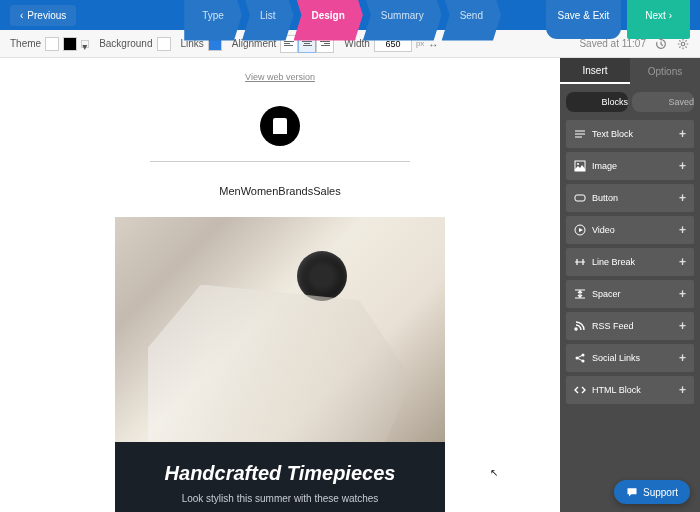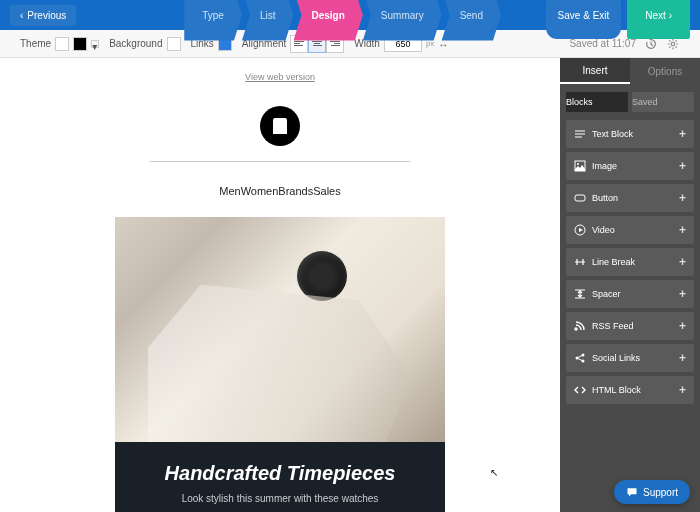--- a/index.html
+++ b/index.html
@@ -6,21 +6,21 @@
 body{width:700px;height:512px;overflow:hidden;background:#fff}
 .topbar{height:30px;background:#146cc9;display:flex;align-items:center;padding:0 10px;gap:8px}
 .prev-btn{background:#2776c7;color:#fff;border:none;padding:5px 10px;font-size:10px;border-radius:3px;display:flex;align-items:center;gap:4px;cursor:pointer}
 .wizard{display:flex;margin-left:100px;gap:0}
 .wiz-step{padding:20px 18px;font-size:10px;color:#cfe2f6;background:#2776c7;position:relative;cursor:pointer;clip-path:polygon(0 0,calc(100% - 8px) 0,100% 50%,calc(100% - 8px) 100%,0 100%,8px 50%)}
 .wiz-step:first-child{clip-path:polygon(0 0,calc(100% - 8px) 0,100% 50%,calc(100% - 8px) 100%,0 100%)}
 .wiz-step.active{background:#ec4899;color:#fff;font-weight:600}
 .topbar-right{margin-left:auto;display:flex;gap:6px}
 .save-exit{background:#2776c7;color:#fff;border:none;padding:18px 12px;font-size:10px;border-radius:11px;cursor:pointer}
 .next-btn{background:#1bbc9b;color:#fff;border:none;padding:6px 18px;font-size:10px;border-radius:2px;cursor:pointer}
-.toolbar{height:28px;background:#f7f7f7;border-bottom:1px solid #e0e0e0;display:flex;align-items:center;padding:0 20px;gap:10px;font-size:10px;color:#555}
+.toolbar{height:28px;background:#f7f7f7;border-bottom:1px solid #e0e0e0;display:flex;align-items:center;padding:0 10px;gap:10px;font-size:10px;color:#555}
 .tb-group{display:flex;align-items:center;gap:4px}
 .tb-swatch{width:14px;height:14px;border:1px solid #ccc;display:inline-block}
 .sw-white{background:#fff}.sw-black{background:#000}.sw-blue{background:#2a7de1}
 .sw-tiny{width:8px;height:8px;border:1px solid #ccc}
 .align-btns{display:flex}
 .align-btn{width:18px;height:18px;border:1px solid #ccc;background:#fff;display:flex;flex-direction:column;justify-content:center;gap:1px;padding:3px;cursor:pointer}
 .align-btn.active{background:#e8f0fb;border-color:#8bb8ee}
 .al-line{height:1px;background:#666}
 .width-input{width:38px;height:16px;border:1px solid #ccc;font-size:9px;text-align:center}
 .tb-right{margin-left:auto;display:flex;align-items:center;gap:8px;color:#888}
@@ -38,21 +38,21 @@
 .hero-img::before{content:"";position:absolute;left:55%;top:15%;width:50px;height:50px;background:radial-gradient(circle,#2a2a2a 30%,#1a1a1a 60%);border-radius:50%;box-shadow:inset 2px 2px 8px rgba(255,255,255,.2)}
 .hero-img::after{content:"";position:absolute;left:10%;bottom:0;width:80%;height:70%;background:linear-gradient(100deg,rgba(255,255,255,.4),rgba(230,225,215,.6),rgba(200,190,180,.3));clip-path:polygon(20% 0,80% 10%,100% 60%,90% 100%,0 100%,0 40%)}
 .hero-text{background:#1a2028;color:#fff;text-align:center;padding:20px 10px 30px}
 .hero-title{font-family:Liberation Sans, sans-serif;font-style:italic;font-size:20px;font-weight:700;margin-bottom:8px}
 .hero-sub{font-size:10px;color:#c8ccd0}
 .sidebar{width:140px;background:#4a4a4a;display:flex;flex-direction:column}
 .side-tabs{display:flex;height:26px}
 .side-tab{flex:1;font-size:10px;color:#999;display:flex;align-items:center;justify-content:center;cursor:pointer}
 .side-tab.active{color:#fff;border-bottom:2px solid #fff;background:#3a3a3a}
 .sub-tabs{display:flex;padding:8px 6px;gap:4px}
-.sub-tab{flex:1;font-size:9px;padding:5px 0;text-align:left;border-radius:1px;cursor:pointer}
+.sub-tab{flex:1;font-size:9px;padding:5px 0;text-align:right;border-radius:8px;cursor:pointer}
 .sub-tab.active{background:#2a2a2a;color:#fff}
 .sub-tab:not(.active){background:#5a5a5a;color:#bbb}
 .blocks{padding:0 6px;display:flex;flex-direction:column;gap:4px}
 .block-item{background:#5a5a5a;color:#fff;font-size:9px;padding:7px 8px;border-radius:2px;display:flex;align-items:center;gap:6px;cursor:pointer;position:relative}
 .block-icon{width:12px;height:12px;flex-shrink:0}
 .block-plus{margin-left:auto;font-size:12px;font-weight:700;color:#ddd}
 .support-pill{position:absolute;right:10px;bottom:8px;background:#1b6ec2;color:#fff;font-size:10px;padding:6px 12px;border-radius:14px;display:flex;align-items:center;gap:5px;cursor:pointer;box-shadow:0 2px 6px rgba(0,0,0,.3)}
 .cursor-dot{position:absolute;left:490px;top:409px;font-size:10px;pointer-events:none}
 svg{display:block}
 </style>

